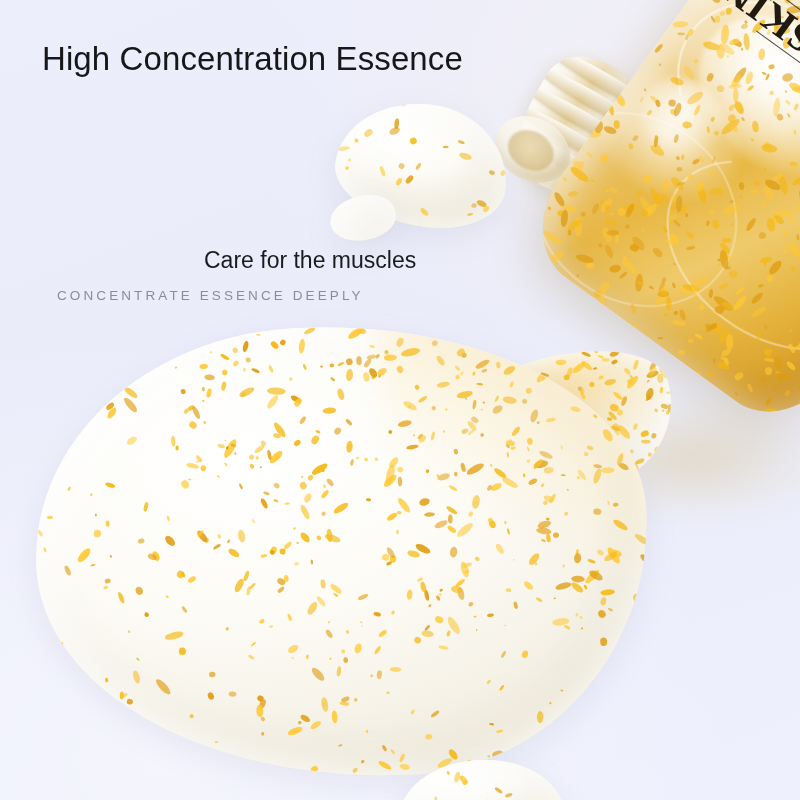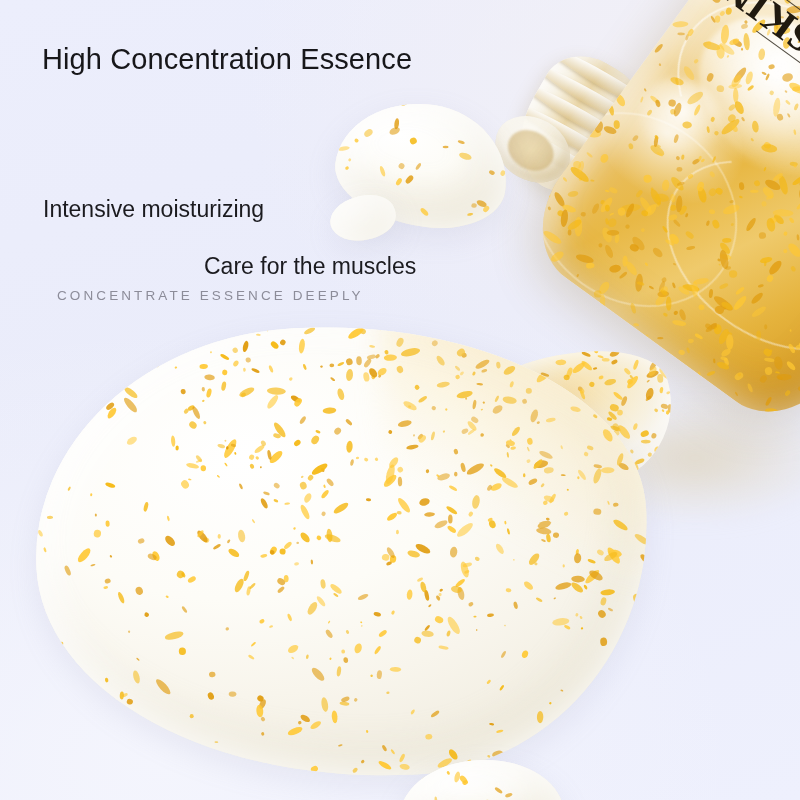--- a/index.html
+++ b/index.html
@@ -235,32 +235,32 @@
     width:270px;height:120px;
     border-radius:50%;
     background:radial-gradient(ellipse at 50% 50%, rgba(214,196,150,.5) 0%, rgba(226,214,184,.22) 52%, rgba(235,237,251,0) 78%);
     filter:blur(12px);
   }
 
   
   .headline{
     position:absolute;left:42px;top:36px;
     color:#17171a;
-    font-size:29px;
+    font-size:33px;
     line-height:46px;
     font-weight:400;
     letter-spacing:.1px;
     white-space:nowrap;
   }
   .sub1{
     position:absolute;left:43px;top:194px;
     color:#1b1b1f;font-size:23px;line-height:30px;white-space:nowrap;
   }
   .sub2{
-    position:absolute;left:204px;top:251px;
+    position:absolute;left:204px;top:245px;
     color:#1b1b1f;font-size:23px;line-height:30px;white-space:nowrap;
   }
   .micro{
     position:absolute;left:57px;top:283px;
     color:#8c8c99;
     font-size:13.5px;
     line-height:26px;
     letter-spacing:3.1px;
     white-space:nowrap;
   }
@@ -4420,20 +4420,19 @@
         <g transform="translate(152.4,0.4) rotate(6) scale(1.58,1)">
           <ellipse rx="3.95" ry="2.84" fill="#ffc832" opacity="0.80"></ellipse>
         </g>
       </svg>
   </div>
 
   <div class="headline">
     <div>High Concentration Essence</div>
   </div>
 
-  <div class="sub1">Intensive moisturizing</div>
   <div class="sub2">Care for the muscles</div>
 
   <div class="micro">
     <div>CONCENTRATE ESSENCE DEEPLY</div>
   </div>
 
 </div>
 
 </body></html>

